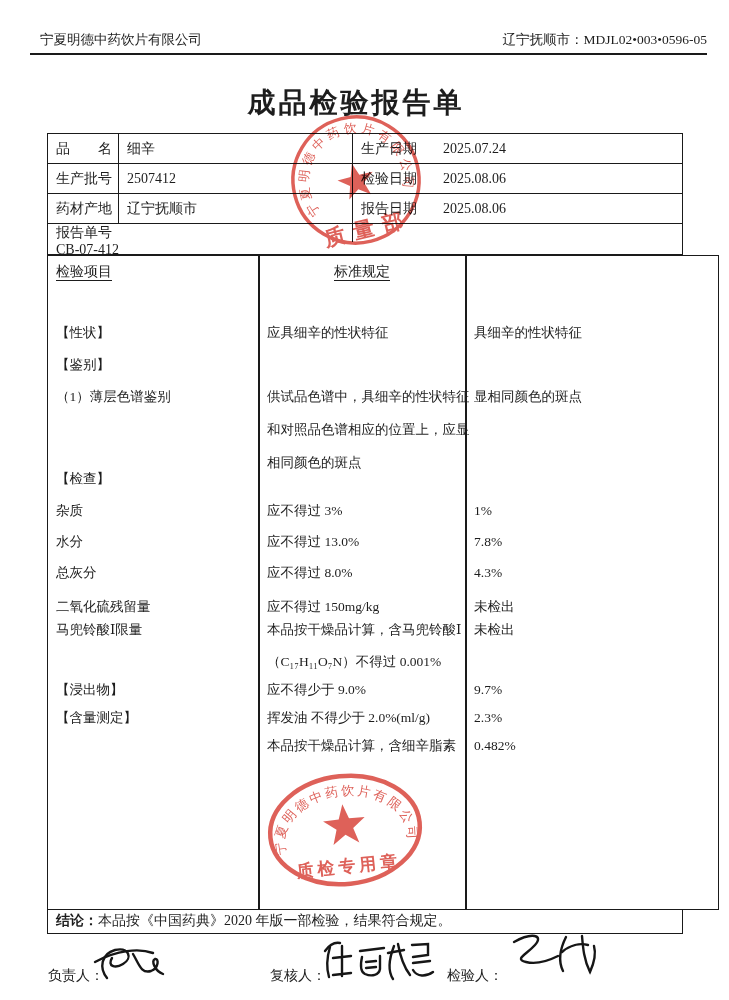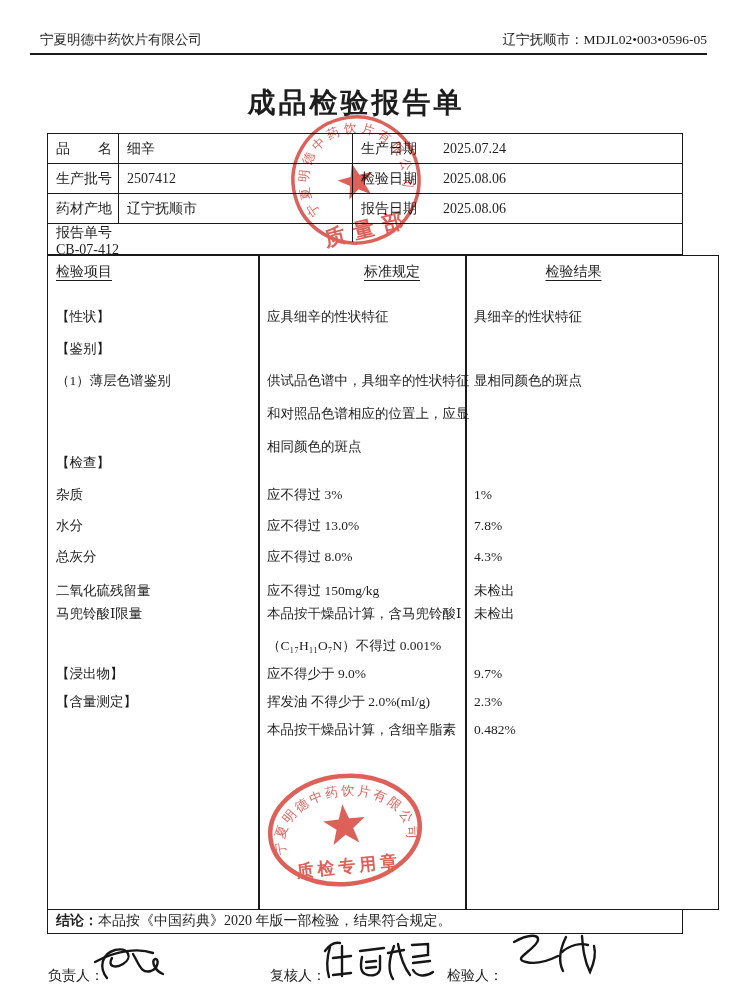--- a/index.html
+++ b/index.html
@@ -34,23 +34,23 @@
   .ic-label-wide{width:305px; border-right:1.5px solid #1a1a1a; padding-left:8px;}
   .ic-val-wide{flex:1; padding-left:8px;}
 
   
   .main-table{left:47px; top:255px; width:672px; height:655px;
               border:1.5px solid #1a1a1a; box-sizing:border-box; font-size:13.5px;}
   .vdiv{position:absolute; top:0; bottom:0; width:1.5px; background:#1a1a1a;}
   .vdiv.c1{left:210px;} .vdiv.c2{left:417px;}
   .th{position:absolute; top:7px; text-decoration:underline; text-underline-offset:4px; font-size:14px;}
   .th.t1{left:8px;}
-  .th.t2{left:211px; width:206px; text-align:center;margin-left:30px;}
+  .th.t2{left:211px; width:206px; text-align:center;}
   .th.t3{left:418px; width:215px; text-align:center;}
-  .tl{position:absolute; line-height:17px; white-space:nowrap;}
+  .tl{position:absolute; line-height:17px; white-space:nowrap;margin-top:16px;}
   .col-item{left:8px;} .col-std{left:219px;} .col-res{left:426px;}
 
   
   .conclusion{left:47px; top:908.5px; width:636px; height:25px;
               border:1.5px solid #1a1a1a; border-top:none; box-sizing:border-box;
               display:flex; align-items:center; padding-left:8px; font-size:14px; white-space:nowrap;}
   .concl-label{font-weight:bold;}
   .sig-label{top:940px; font-size:14px;margin-top:27px;}
   .sig-label.s1{left:48px;} .sig-label.s2{left:270px;} .sig-label.s3{left:447px;}
   .sig-svg{position:absolute;}
@@ -100,21 +100,20 @@
       <div class="ic ic-val-wide">CB-07-412</div>
     </div>
   </div>
 
   <div class="abs main-table">
     <div class="vdiv c1"></div>
     <div class="vdiv c2"></div>
 
     <div class="th t1 nowrap">检验项目</div>
     <div class="th t2 nowrap">标准规定</div>
-    <div class="th t3 nowrap">检验结果</div>
 
     <div class="tl col-item" style="top:52px">【性状】</div>
     <div class="tl col-item" style="top:84px">【鉴别】</div>
     <div class="tl col-item" style="top:116px">（1）薄层色谱鉴别</div>
     <div class="tl col-item" style="top:198px">【检查】</div>
     <div class="tl col-item" style="top:230px">杂质</div>
     <div class="tl col-item" style="top:261px">水分</div>
     <div class="tl col-item" style="top:292px">总灰分</div>
     <div class="tl col-item" style="top:326px">二氧化硫残留量</div>
     <div class="tl col-item" style="top:349px">马兜铃酸Ⅰ限量</div>

